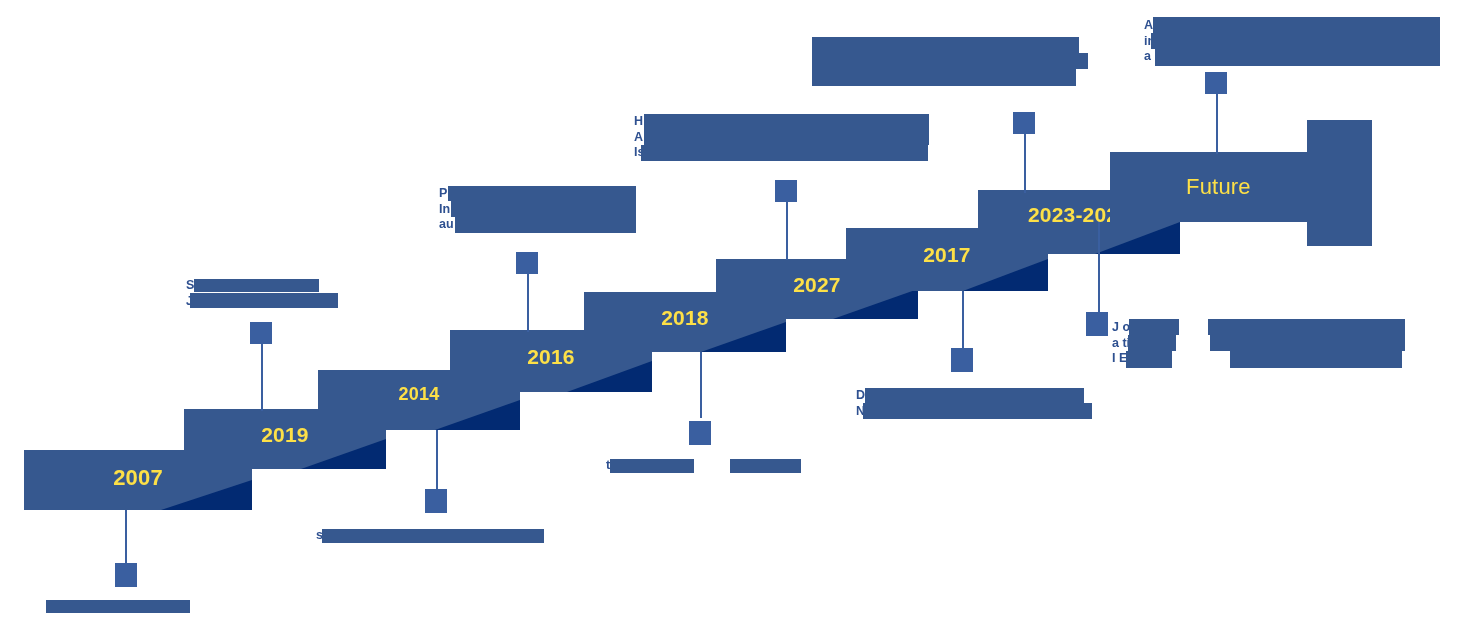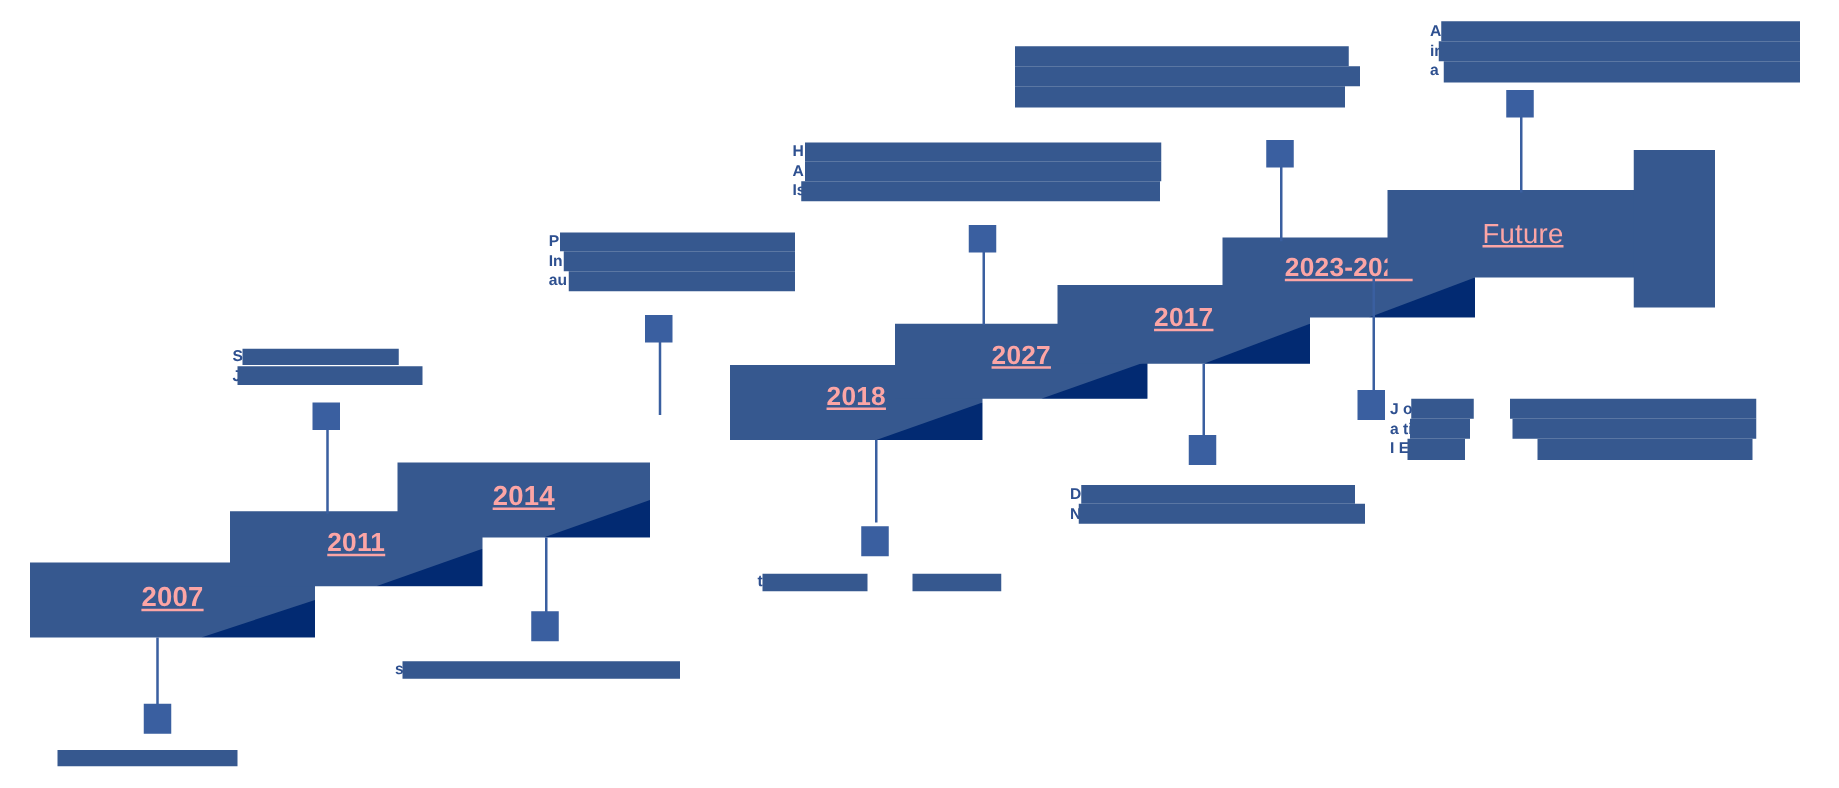--- a/index.html
+++ b/index.html
@@ -19,26 +19,25 @@
   
   .step{
     position:absolute;
     background:#36588F;
     box-sizing:border-box;
   }
   .step .step-label{
     position:absolute;
     left:0; right:0;
     text-align:center;
-    color:#fca5a5;
+    color:#fde047;
     font-weight:bold;
     letter-spacing:.2px;
     white-space:nowrap;
     pointer-events:none;
-    text-decoration:underline;
   }
   
   .notch{
     position:absolute;
     background:#022A72;
   }
 
   
   .stem{
     position:absolute;
@@ -80,29 +79,34 @@
 
   <div class="step" style="left:24px; top:450px; width:228px; height:60px;">
     <div class="notch" style="left:137px; top:30px; width:91px; height:30px;
                 clip-path:polygon(0 100%,100% 0,100% 100%);"></div>
     <div class="step-label" style="top:15px; font-size:22px;">2007</div>
   </div>
 
   <div class="step" style="left:184px; top:409px; width:202px; height:60px;">
     <div class="notch" style="left:117px; top:30px; width:85px; height:30px;
                 clip-path:polygon(0 100%,100% 0,100% 100%);"></div>
-    <div class="step-label" style="top:14px; font-size:21px;">2011</div>
+    <div class="step-label" style="top:14px; font-size:21px;">2019</div>
   </div>
 
   <div class="step" style="left:318px; top:370px; width:202px; height:60px;">
     <div class="notch" style="left:117px; top:30px; width:85px; height:30px;
                 clip-path:polygon(0 100%,100% 0,100% 100%);"></div>
-    <div class="step-label" style="top:14px; font-size:22px;">2014</div>
-  </div>
-
+    <div class="step-label" style="top:14px; font-size:18px;">2014</div>
+  </div>
+
+  <div class="step" style="left:450px; top:330px; width:202px; height:62px;">
+    <div class="notch" style="left:117px; top:31px; width:85px; height:31px;
+                clip-path:polygon(0 100%,100% 0,100% 100%);"></div>
+    <div class="step-label" style="top:15px; font-size:21px;">2016</div>
+  </div>
 
   <div class="step" style="left:584px; top:292px; width:202px; height:60px;">
     <div class="notch" style="left:117px; top:30px; width:85px; height:30px;
                 clip-path:polygon(0 100%,100% 0,100% 100%);"></div>
     <div class="step-label" style="top:14px; font-size:21px;">2018</div>
   </div>
 
   <div class="step" style="left:716px; top:259px; width:202px; height:60px;">
     <div class="notch" style="left:117px; top:30px; width:85px; height:30px;
                 clip-path:polygon(0 100%,100% 0,100% 100%);"></div>

